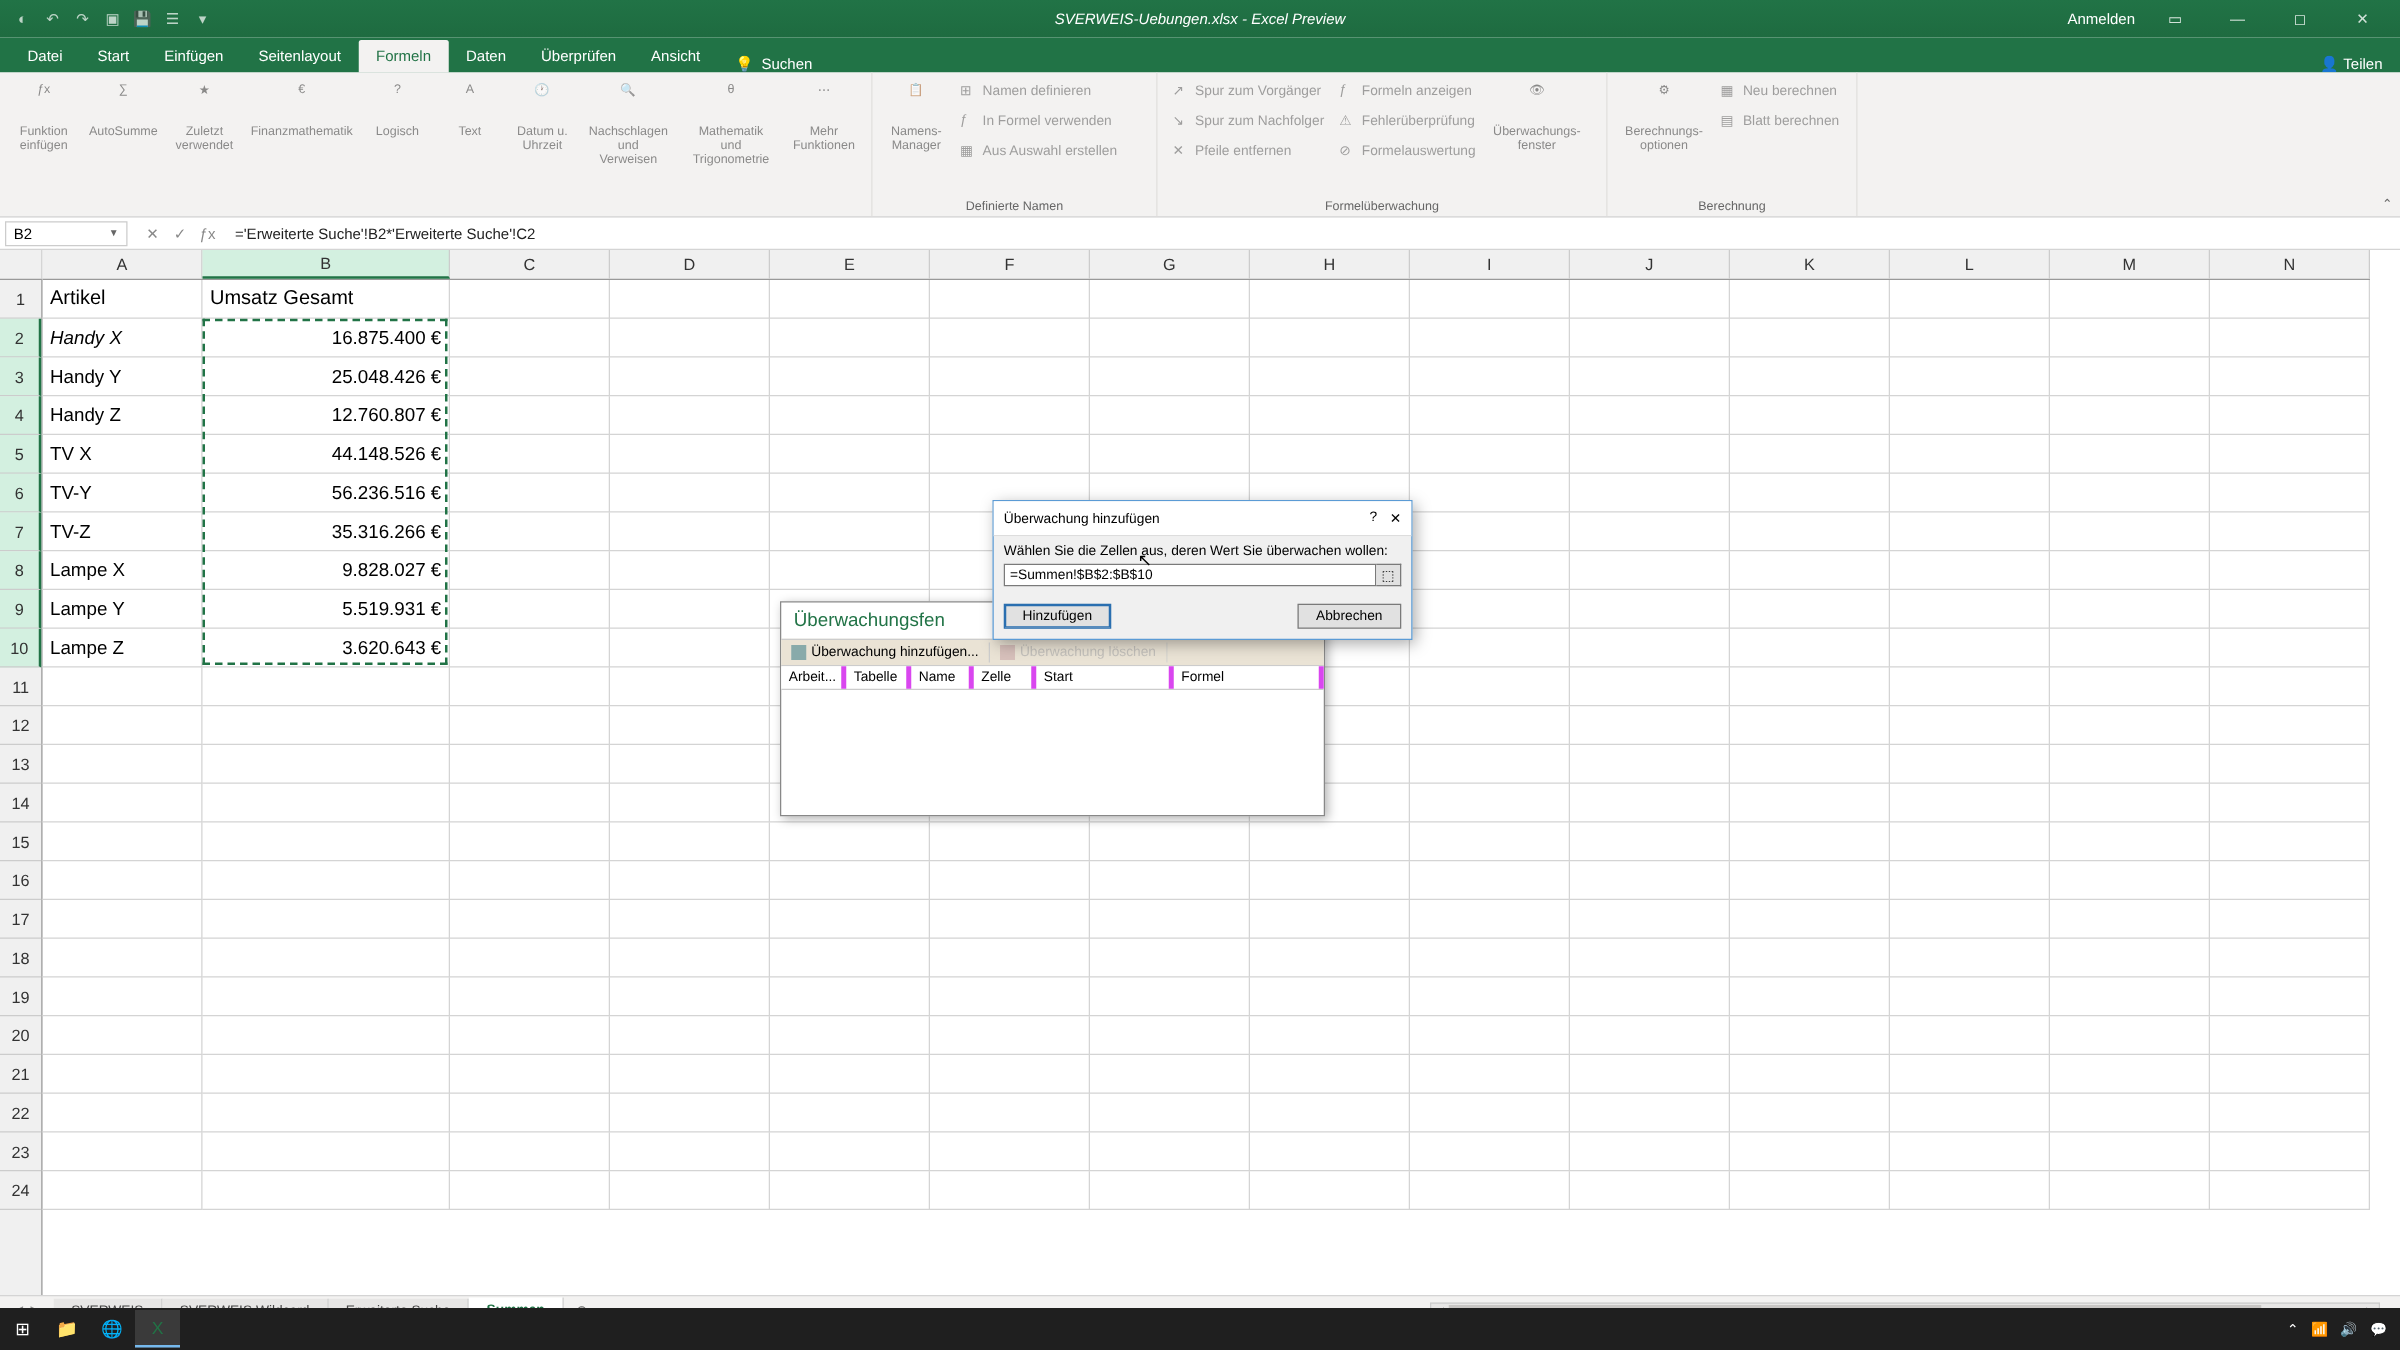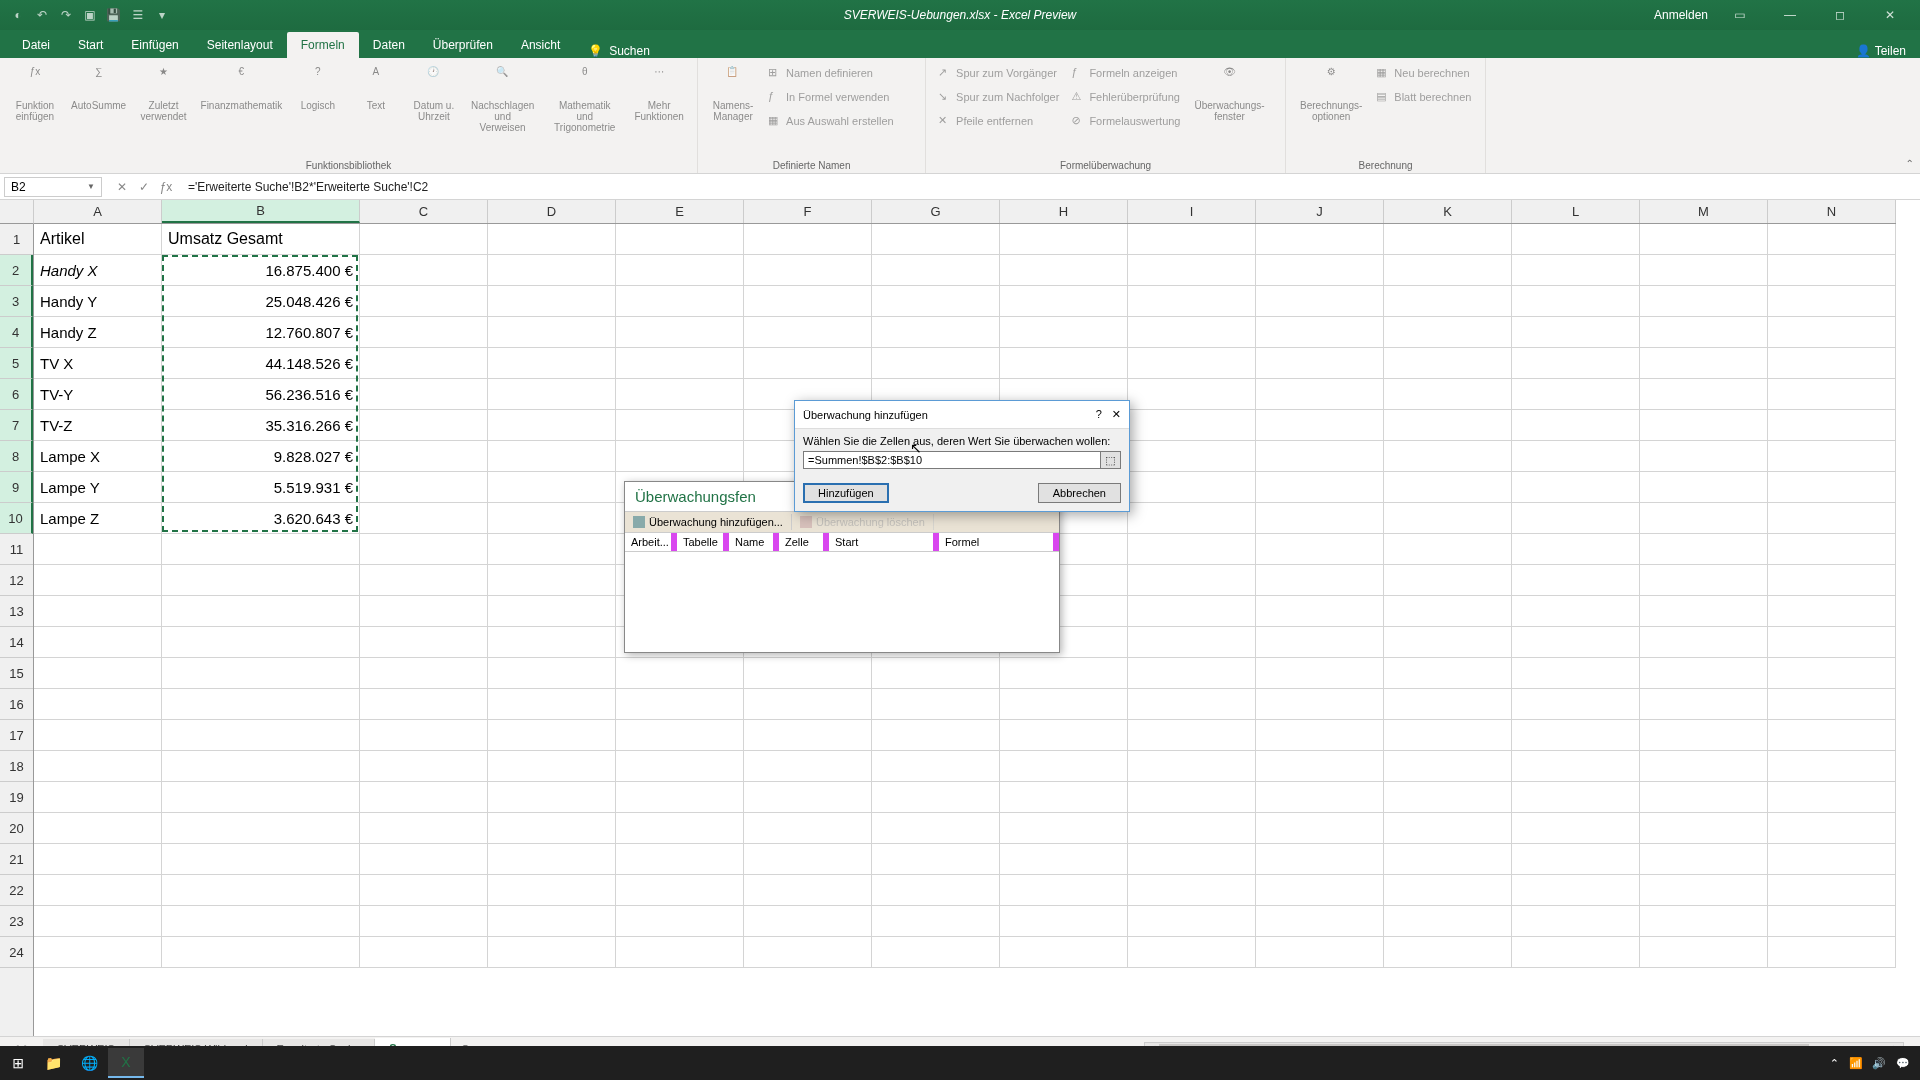--- a/index.html
+++ b/index.html
@@ -80,21 +80,21 @@
 .win-taskbar .tray { margin-left: auto; display: flex; gap: 10px; padding: 0 10px; color: #fff; font-size: 11px; align-items: center; }
 
 
 .watch-window { position: absolute; left: 624px; top: 481px; width: 436px; height: 172px; background: #fff; border: 1px solid #888; box-shadow: 2px 2px 8px rgba(0,0,0,0.3); z-index: 20; }
 .watch-window .ww-title { padding: 6px 10px; font-size: 15px; color: #217346; }
 .watch-window .ww-toolbar { height: 22px; background: #eae3d5; border-top: 1px solid #ccc; border-bottom: 1px solid #ccc; display: flex; align-items: center; font-size: 11px; }
 .ww-tool-btn { padding: 2px 8px; display: flex; gap: 4px; align-items: center; border-right: 1px solid #ccc; }
 .ww-tool-btn.disabled { color: #aaa; }
 .ww-tool-btn .i { width: 12px; height: 12px; background: #8aa; }
 .ww-headers { display: flex; font-size: 11px; border-bottom: 1px solid #ccc; background: #fff; }
-.ww-h { padding: 3px 6px; border-right: 6px solid #d946ef; }
+.ww-h { padding: 3px 6px; border-right: 4px solid #d946ef; }
 
 
 .dialog { position: absolute; left: 794px; top: 400px; width: 336px; background: #f0f0f0; border: 1px solid #5b9bd5; box-shadow: 3px 3px 12px rgba(0,0,0,0.35); z-index: 30; font-size: 11px; }
 .dialog .dlg-title { height: 28px; display: flex; align-items: center; justify-content: space-between; padding: 0 8px; background: #fff; border-bottom: 1px solid #ddd; }
 .dialog .dlg-title .t-btns { display: flex; gap: 10px; }
 .dialog .dlg-body { padding: 6px 8px; }
 .dialog .dlg-input-row { display: flex; margin-top: 4px; }
 .dialog input.dlg-input { flex: 1; border: 1px solid #7a7a7a; padding: 2px 4px; font-size: 11px; background: #fff; }
 .dialog .range-btn { width: 20px; border: 1px solid #7a7a7a; border-left: none; display: flex; align-items: center; justify-content: center; background: #e1e1e1; }
 .dialog .dlg-btns { display: flex; justify-content: space-between; gap: 8px; padding: 8px; }
@@ -187,21 +187,20 @@
           <div class="icon">θ</div>
           <span style="white-space:pre-line">Mathematik und
 Trigonometrie</span>
         </div>
       <div class="big-btn disabled">
           <div class="icon">⋯</div>
           <span style="white-space:pre-line">Mehr
 Funktionen</span>
         </div>
     </div>
-    <div class="group-label">Funktionsbibliothek</div>
   </div>
 
   <div class="ribbon-group" style="flex:0 0 228px">
     <div class="group-items">
       <div class="big-btn disabled">
           <div class="icon">📋</div>
           <span style="white-space:pre-line">Namens-
 Manager</span>
         </div>
       <div class="small-btn-col">

